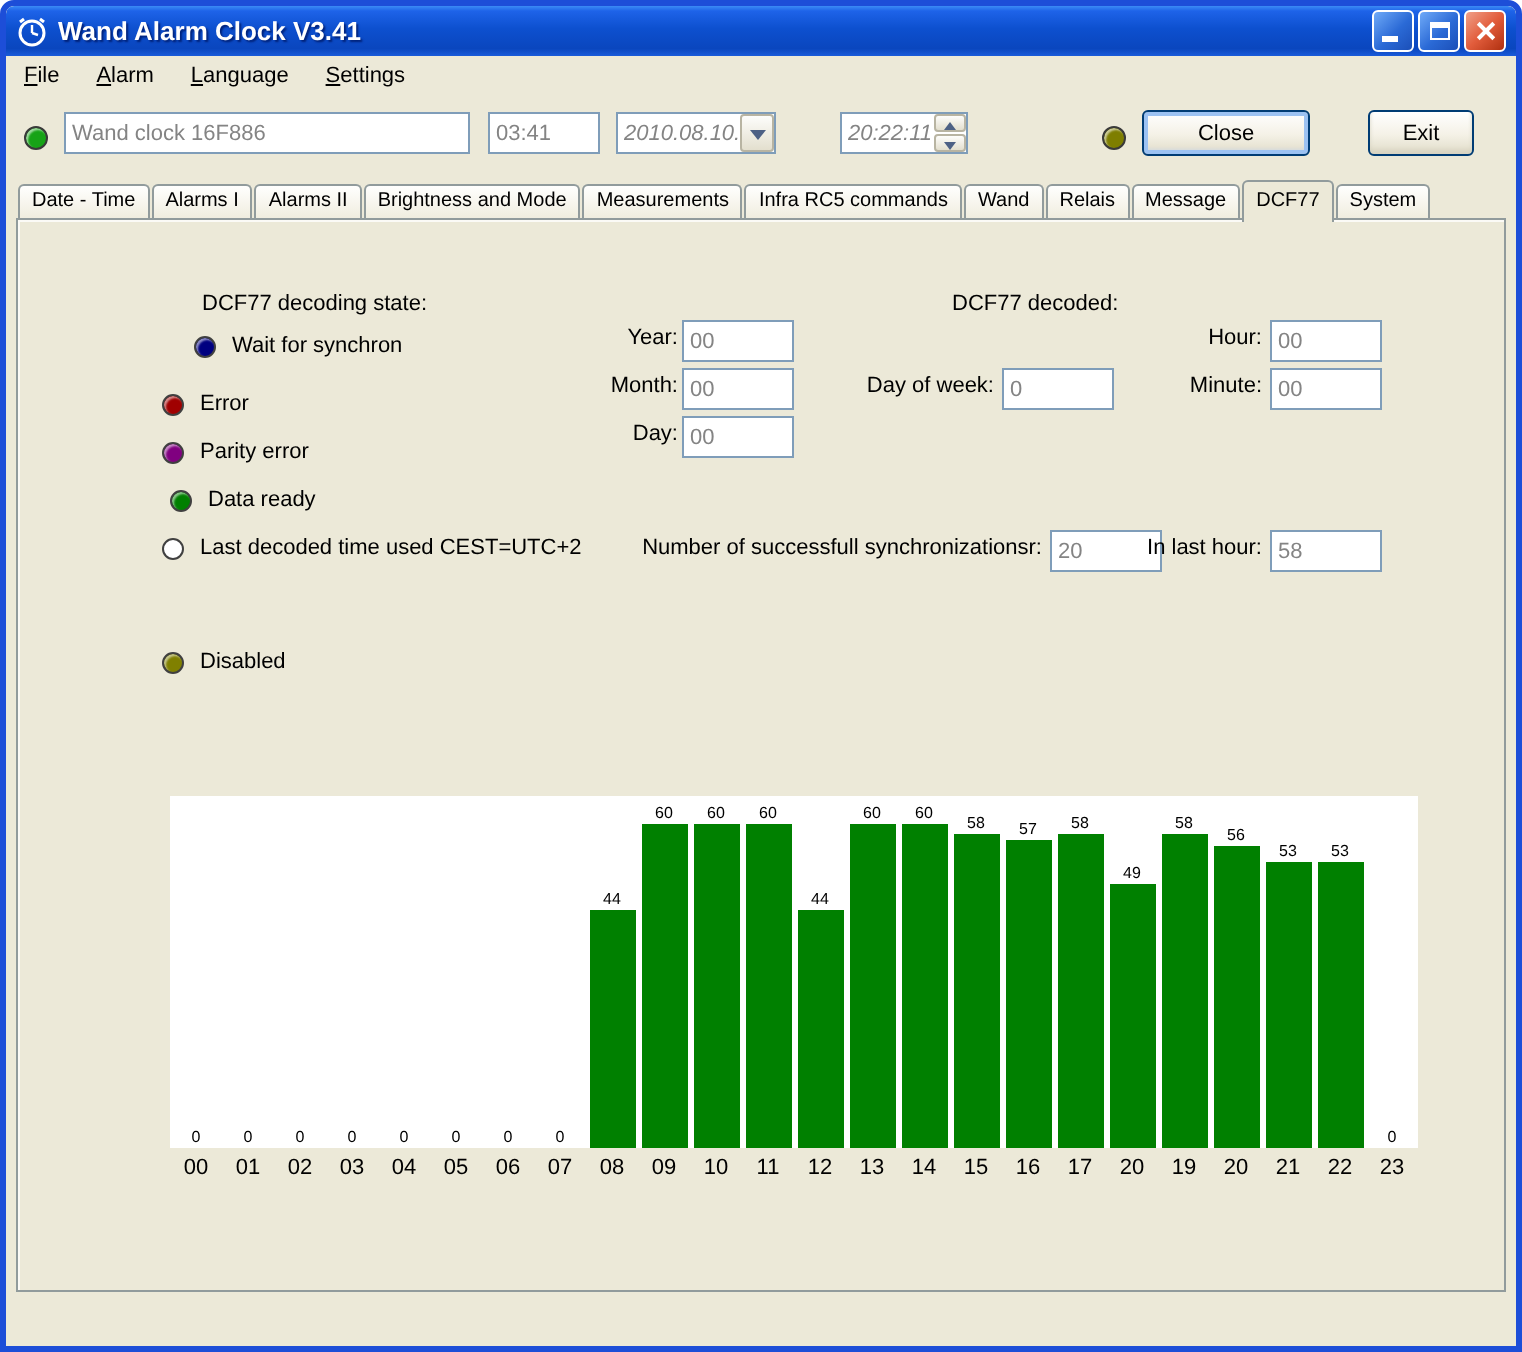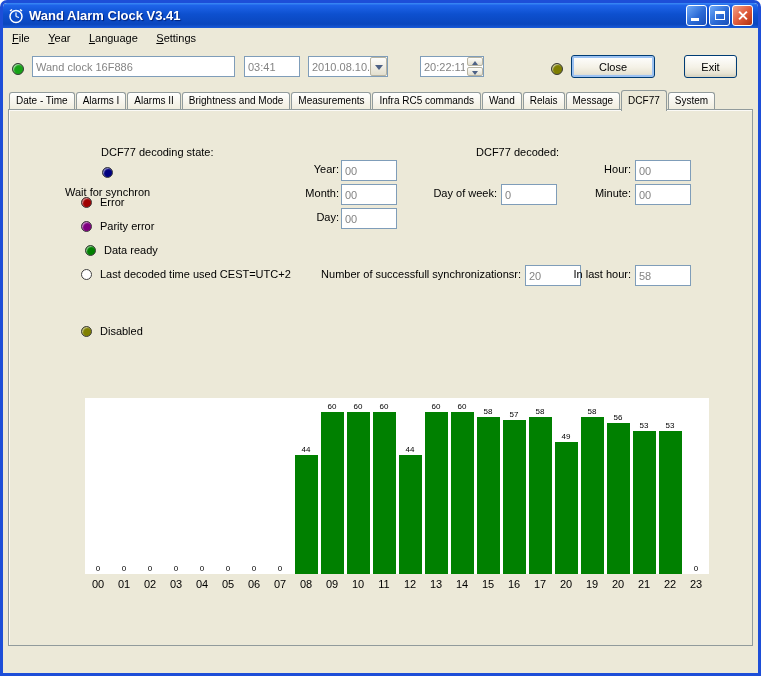--- a/index.html
+++ b/index.html
@@ -26,21 +26,21 @@
   .menubar { position:absolute; top:25px; left:0; right:0; height:21px; background:#ECE9D8; padding-left:2px; }
   .menu-item { display:inline-block; padding:4px 7px 3px; font-size:11px; color:#000; }
   .menu-item::first-letter { text-decoration:underline; }
 
   
   .toolbar { position:absolute; top:46px; left:0; right:0; height:40px; }
   .led { position:absolute; width:12px; height:12px; border-radius:50%; border:1px solid #3a3a3a; box-shadow:inset 1px 1px 1px rgba(255,255,255,.6); }
   .field { border:1px solid #7F9DB9; background:#fff; color:#848484; font-size:11px; padding:2px 3px; height:21px; font-family:"Liberation Sans",sans-serif; }
   .tb-abs { position:absolute; top:7px; }
   .combo-wrap, .spin-wrap { position:absolute; top:7px; }
-  .combo-wrap input, .spin-wrap input { width:100%; height:21px; padding-right:18px; }
+  .combo-wrap input, .spin-wrap input { width:100%; height:21px; padding-right:18px;font-style:italic; }
   .combo-btn { position:absolute; right:1px; top:1px; width:17px; height:19px; border:1px solid #B8B4A2; border-radius:2px;
     background:linear-gradient(#FDFDFB,#E3DFCE); }
   .arrow-down { position:absolute; left:4px; top:7px; width:0; height:0; border-left:4px solid transparent; border-right:4px solid transparent; border-top:5px solid #4D6185; }
   .spin-btn { position:absolute; right:1px; width:16px; height:9px; border:1px solid #B8B4A2; border-radius:2px; background:linear-gradient(#FDFDFB,#E3DFCE); }
   .spin-up { top:1px; } .spin-down { top:11px; }
   .arrow-up-s { position:absolute; left:4px; top:3px; width:0; height:0; border-left:3px solid transparent; border-right:3px solid transparent; border-bottom:4px solid #4D6185; }
   .arrow-down-s { position:absolute; left:4px; top:3px; width:0; height:0; border-left:3px solid transparent; border-right:3px solid transparent; border-top:4px solid #4D6185; }
   .btn { position:absolute; top:6px; height:23px; border:1px solid #003C74; border-radius:3px; font-size:11px; color:#000;
     background:linear-gradient(#FFFFFF,#F4F1E6 55%,#E0DCC8); box-shadow:inset 0 -2px 2px #D8D4C2; font-family:"Liberation Sans",sans-serif; }
   .btn.default { box-shadow:inset 0 0 0 2px #9CC2F2, inset 0 -2px 2px #CBD8EA; }
@@ -98,21 +98,21 @@
           <span class="glyph-max"></span>
         </span>
       <span class="winbtn close-btn">
           <span class="glyph-x"></span>
         </span>
     </span>
   </div>
 
   <div class="menubar">
     <span class="menu-item">File</span>
-    <span class="menu-item">Year</span>
+    <span class="menu-item">Alarm</span>
     <span class="menu-item">Language</span>
     <span class="menu-item">Settings</span>
   </div>
 
   <div class="toolbar">
     <span class="led" style="left: 9px; top: 14px; background: rgb(23, 163, 23);"></span>
     <input class="field tb-abs" style="left: 29px; width: 203px;" readonly="" value="Wand clock 16F886">
     <input class="field tb-abs" style="left: 241px; width: 56px;" readonly="" value="03:41">
     <span class="combo-wrap" style="left:305px; width:80px;">
       <input class="field" readonly="" value="2010.08.10." style="">
@@ -145,21 +145,21 @@
     <span class="tab">Relais</span>
     <span class="tab">Message</span>
     <span class="tab selected">DCF77</span>
     <span class="tab">System</span>
   </div>
 
   <div class="panel">
 
     <span class="lbl" style="left:92px; top:36px;">DCF77 decoding state:</span>
 
-    <span class="state-item" style="left:56px; top:57px;flex-direction:column;">
+    <span class="state-item" style="left:88px; top:57px;">
       <span class="state-led" style="background: rgb(0, 0, 128);"></span>
       <span class="state-label">Wait for synchron</span>
     </span>
     <span class="state-item" style="left:72px; top:86px;">
       <span class="state-led" style="background: rgb(160, 0, 0);"></span>
       <span class="state-label">Error</span>
     </span>
     <span class="state-item" style="left:72px; top:110px;">
       <span class="state-led" style="background: rgb(128, 0, 128);"></span>
       <span class="state-label">Parity error</span>

